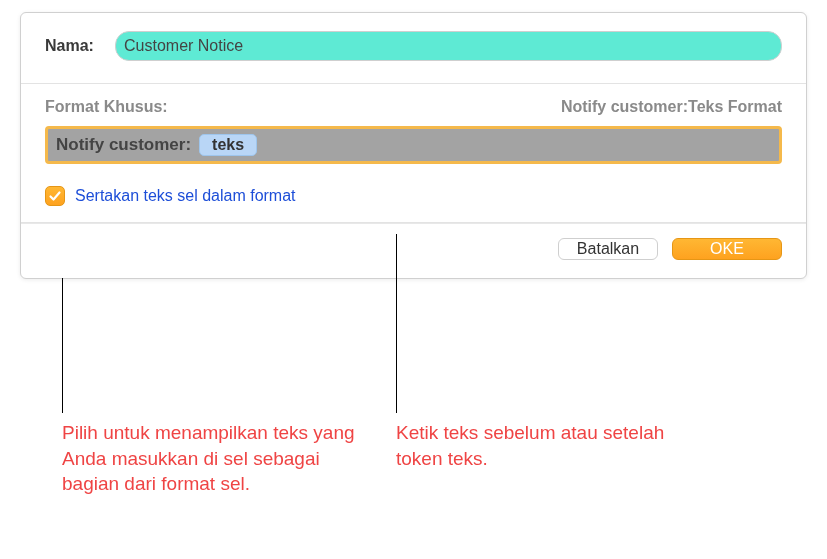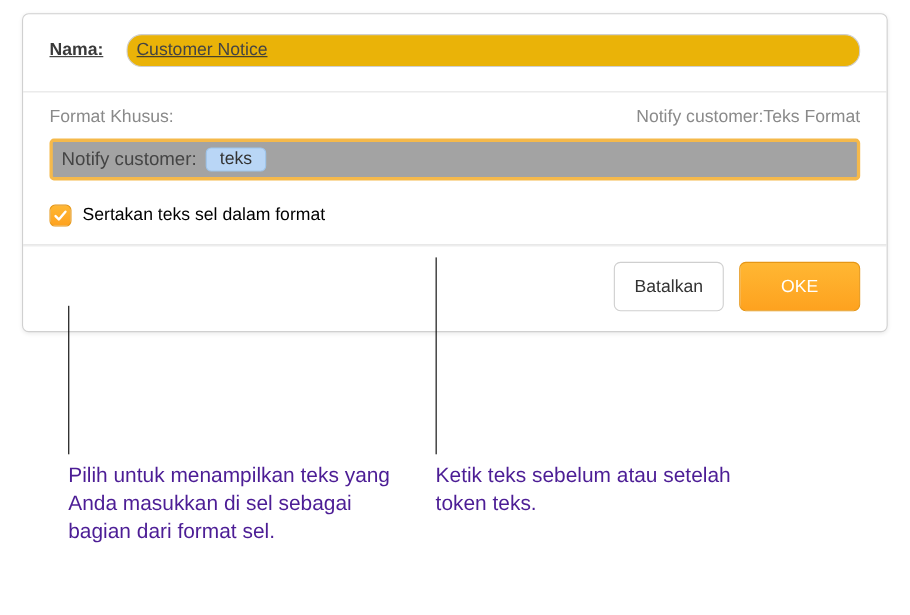--- a/index.html
+++ b/index.html
@@ -26,37 +26,36 @@
       border-radius: 6px;
       box-shadow: 0 1px 4px rgba(0,0,0,0.08);
     }
     .form-section {
       padding: 18px 24px 4px 24px;
     }
     .form-row {
       display: flex;
       align-items: center;
       margin-bottom: 18px;
-      text-decoration: underline;
     }
     .form-label {
       width: 70px;
       font-weight: 600;
       color: #3a3a3a;
       font-size: 16px;
     }
     .text-input {
       flex: 1;
       height: 30px;
       border: 1px solid #cfcfcf;
       border-radius: 14px;
       padding: 4px 8px;
       font-size: 16px;
       color: #444;
-      background: #eab308;
+      background: #5eead4;
     }
     .select-wrap {
       position: relative;
       width: 250px;
     }
     .select-box {
       width: 100%;
       height: 30px;
       border: 1px solid #cfcfcf;
       border-radius: 5px;
@@ -82,20 +81,21 @@
     .select-arrows svg {
       display: block;
     }
     .divider {
       border: none;
       border-top: 1px solid #e3e3e3;
       margin: 0;
     }
     .format-section {
       padding: 14px 24px 8px 24px;
+      font-weight: bold;
     }
     .format-header {
       display: flex;
       justify-content: space-between;
       align-items: baseline;
       margin-bottom: 10px;
       font-size: 16px;
       color: #8a8a8a;
     }
     .format-field {
@@ -133,33 +133,33 @@
       display: flex;
       align-items: center;
       justify-content: center;
       flex-shrink: 0;
     }
     .checkbox svg {
       display: block;
     }
     .checkbox-label {
       font-size: 16px;
-      color: #000000;
+      color: #1d4ed8;
     }
     .button-row {
       display: flex;
       justify-content: flex-end;
       align-items: center;
       padding: 14px 24px 18px 24px;
       gap: 14px;
       border-top: 1px solid #e8e8e8;
     }
     .btn {
       min-width: 100px;
-      height: 45px;
+      height: 22px;
       border-radius: 6px;
       font-size: 16px;
       display: flex;
       align-items: center;
       justify-content: center;
       cursor: pointer;
     }
     .btn-cancel {
       background: #fff;
       border: 1px solid #cfcfcf;
@@ -172,21 +172,21 @@
       font-weight: 500;
       min-width: 110px;
     }
     .callout-line {
       position: absolute;
       background: #000;
     }
     .callout-text {
       position: absolute;
       font-size: 19px;
-      color: #4c1d95;
+      color: #ef4444;
       line-height: 1.35;
     }
   </style>
 </head>
 <body>
 
 <div class="dialog">
 
   <div class="form-section">
     <div class="form-row">

